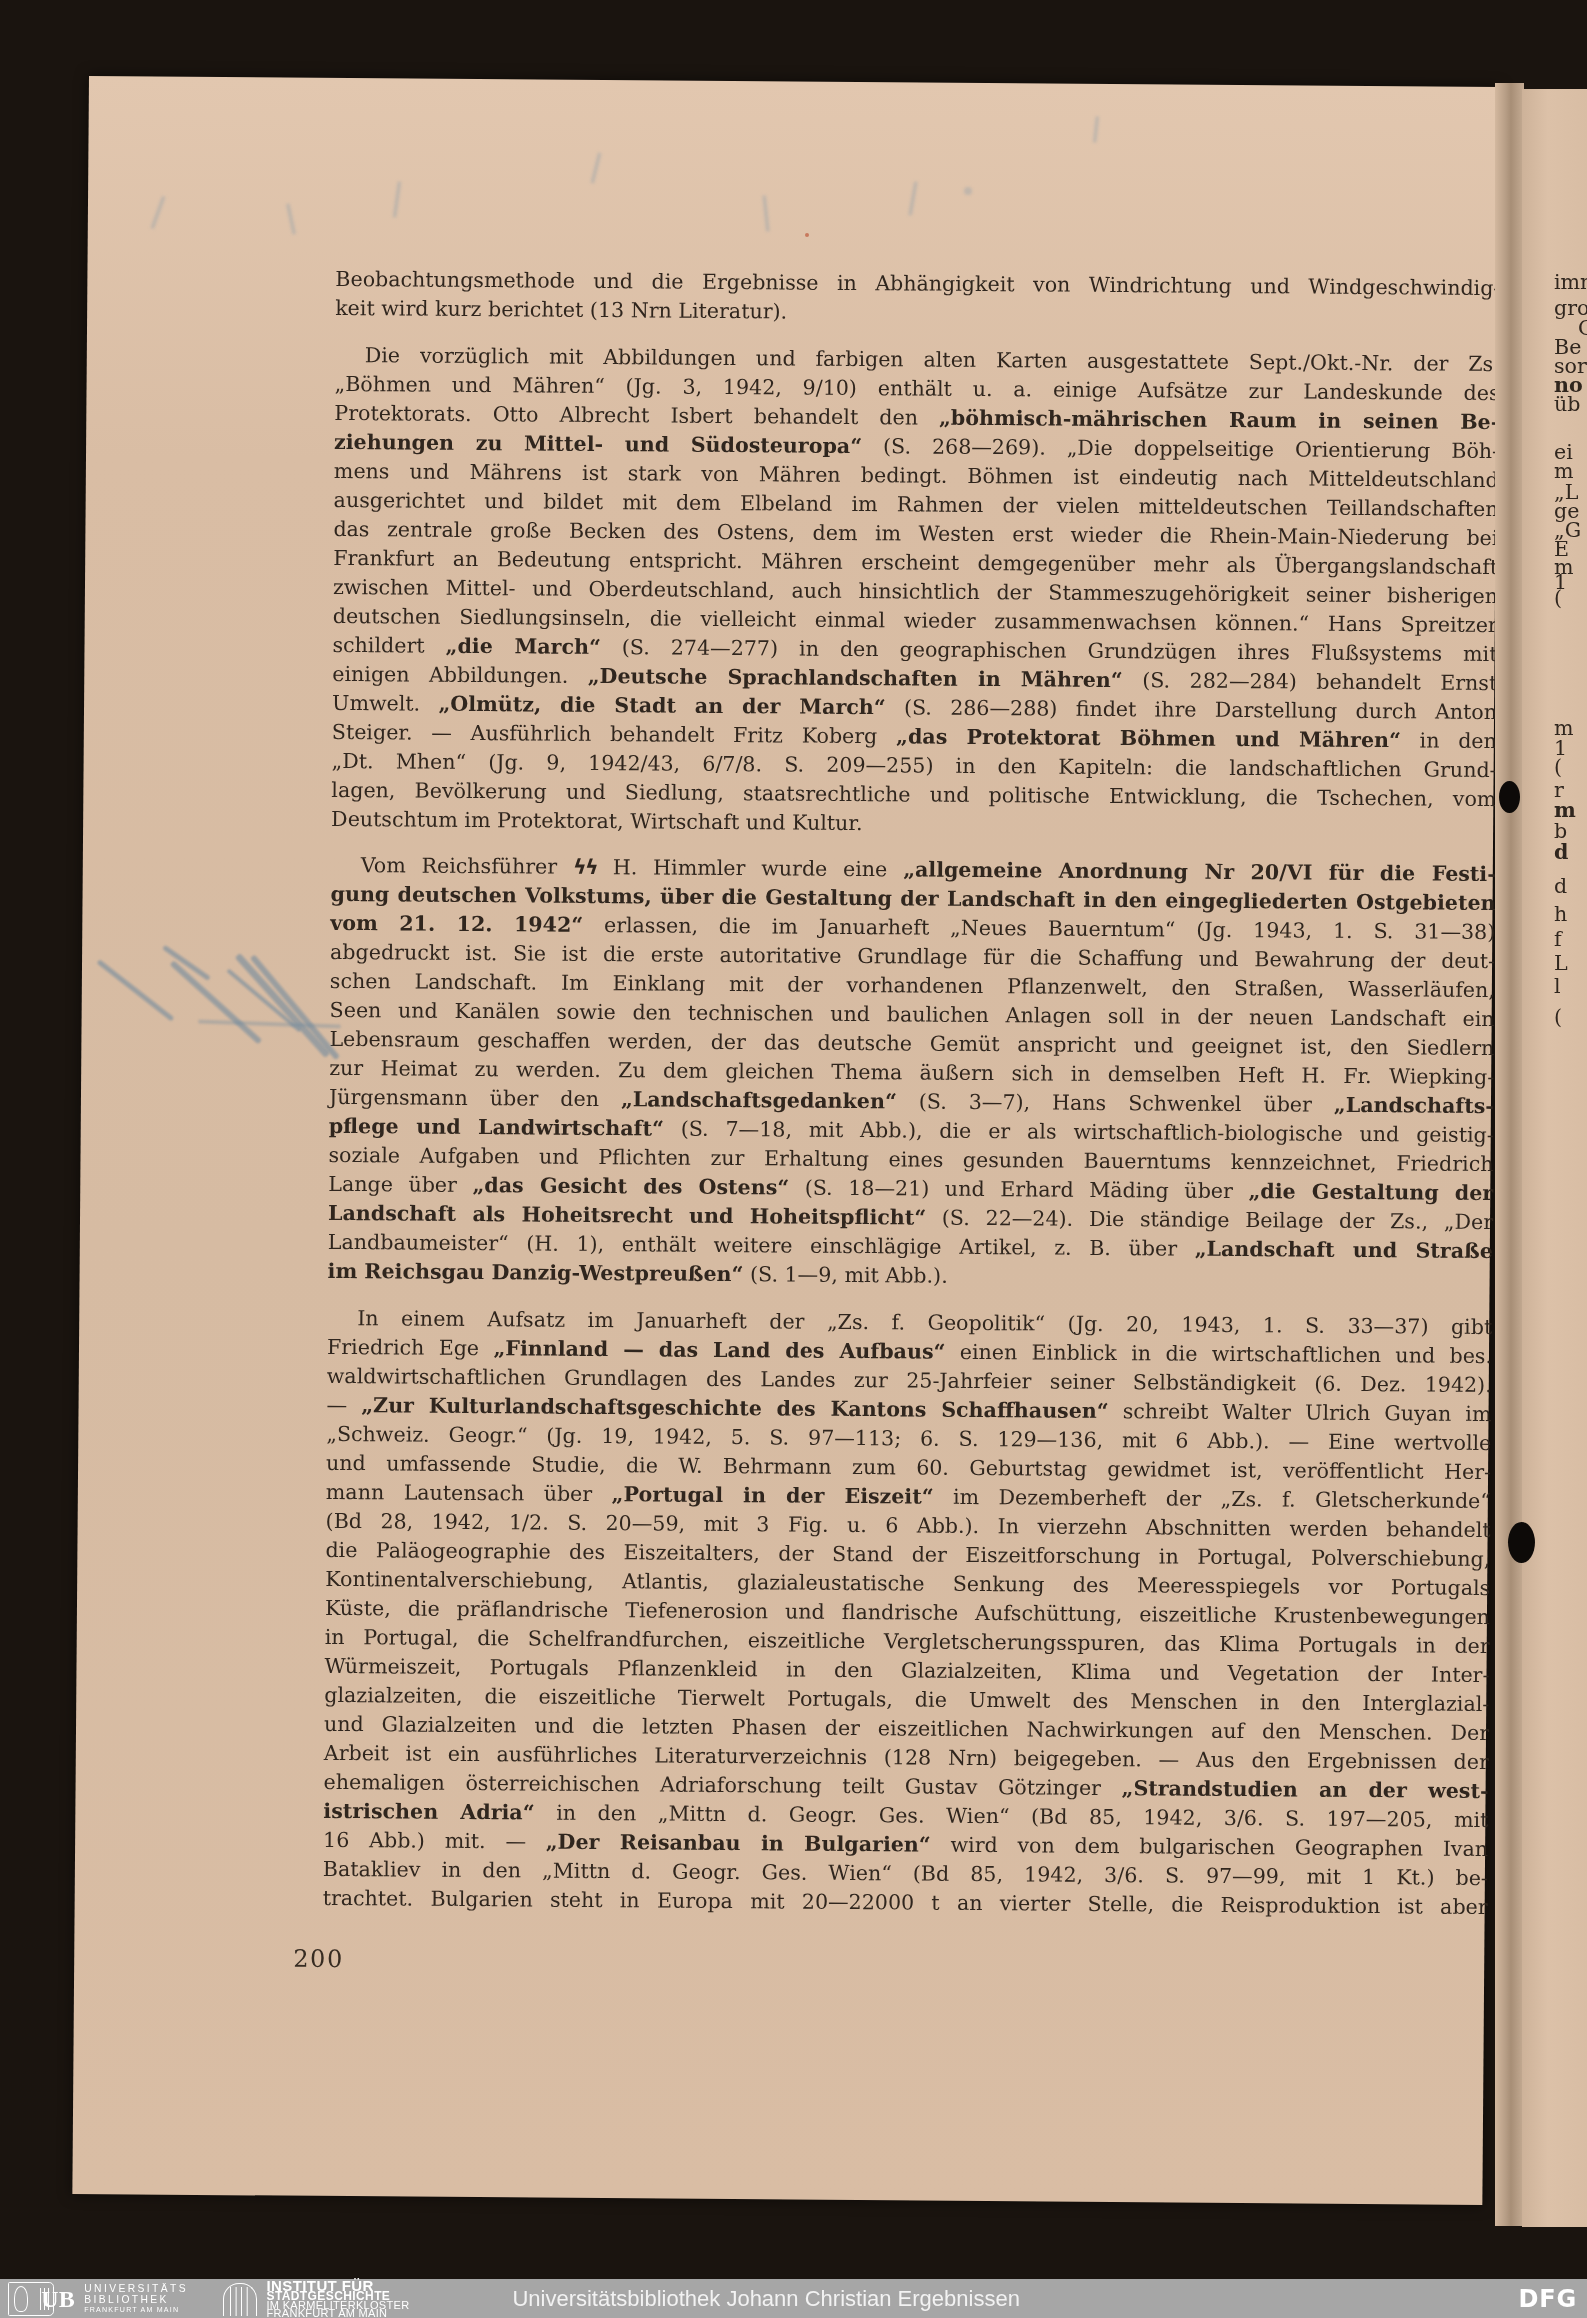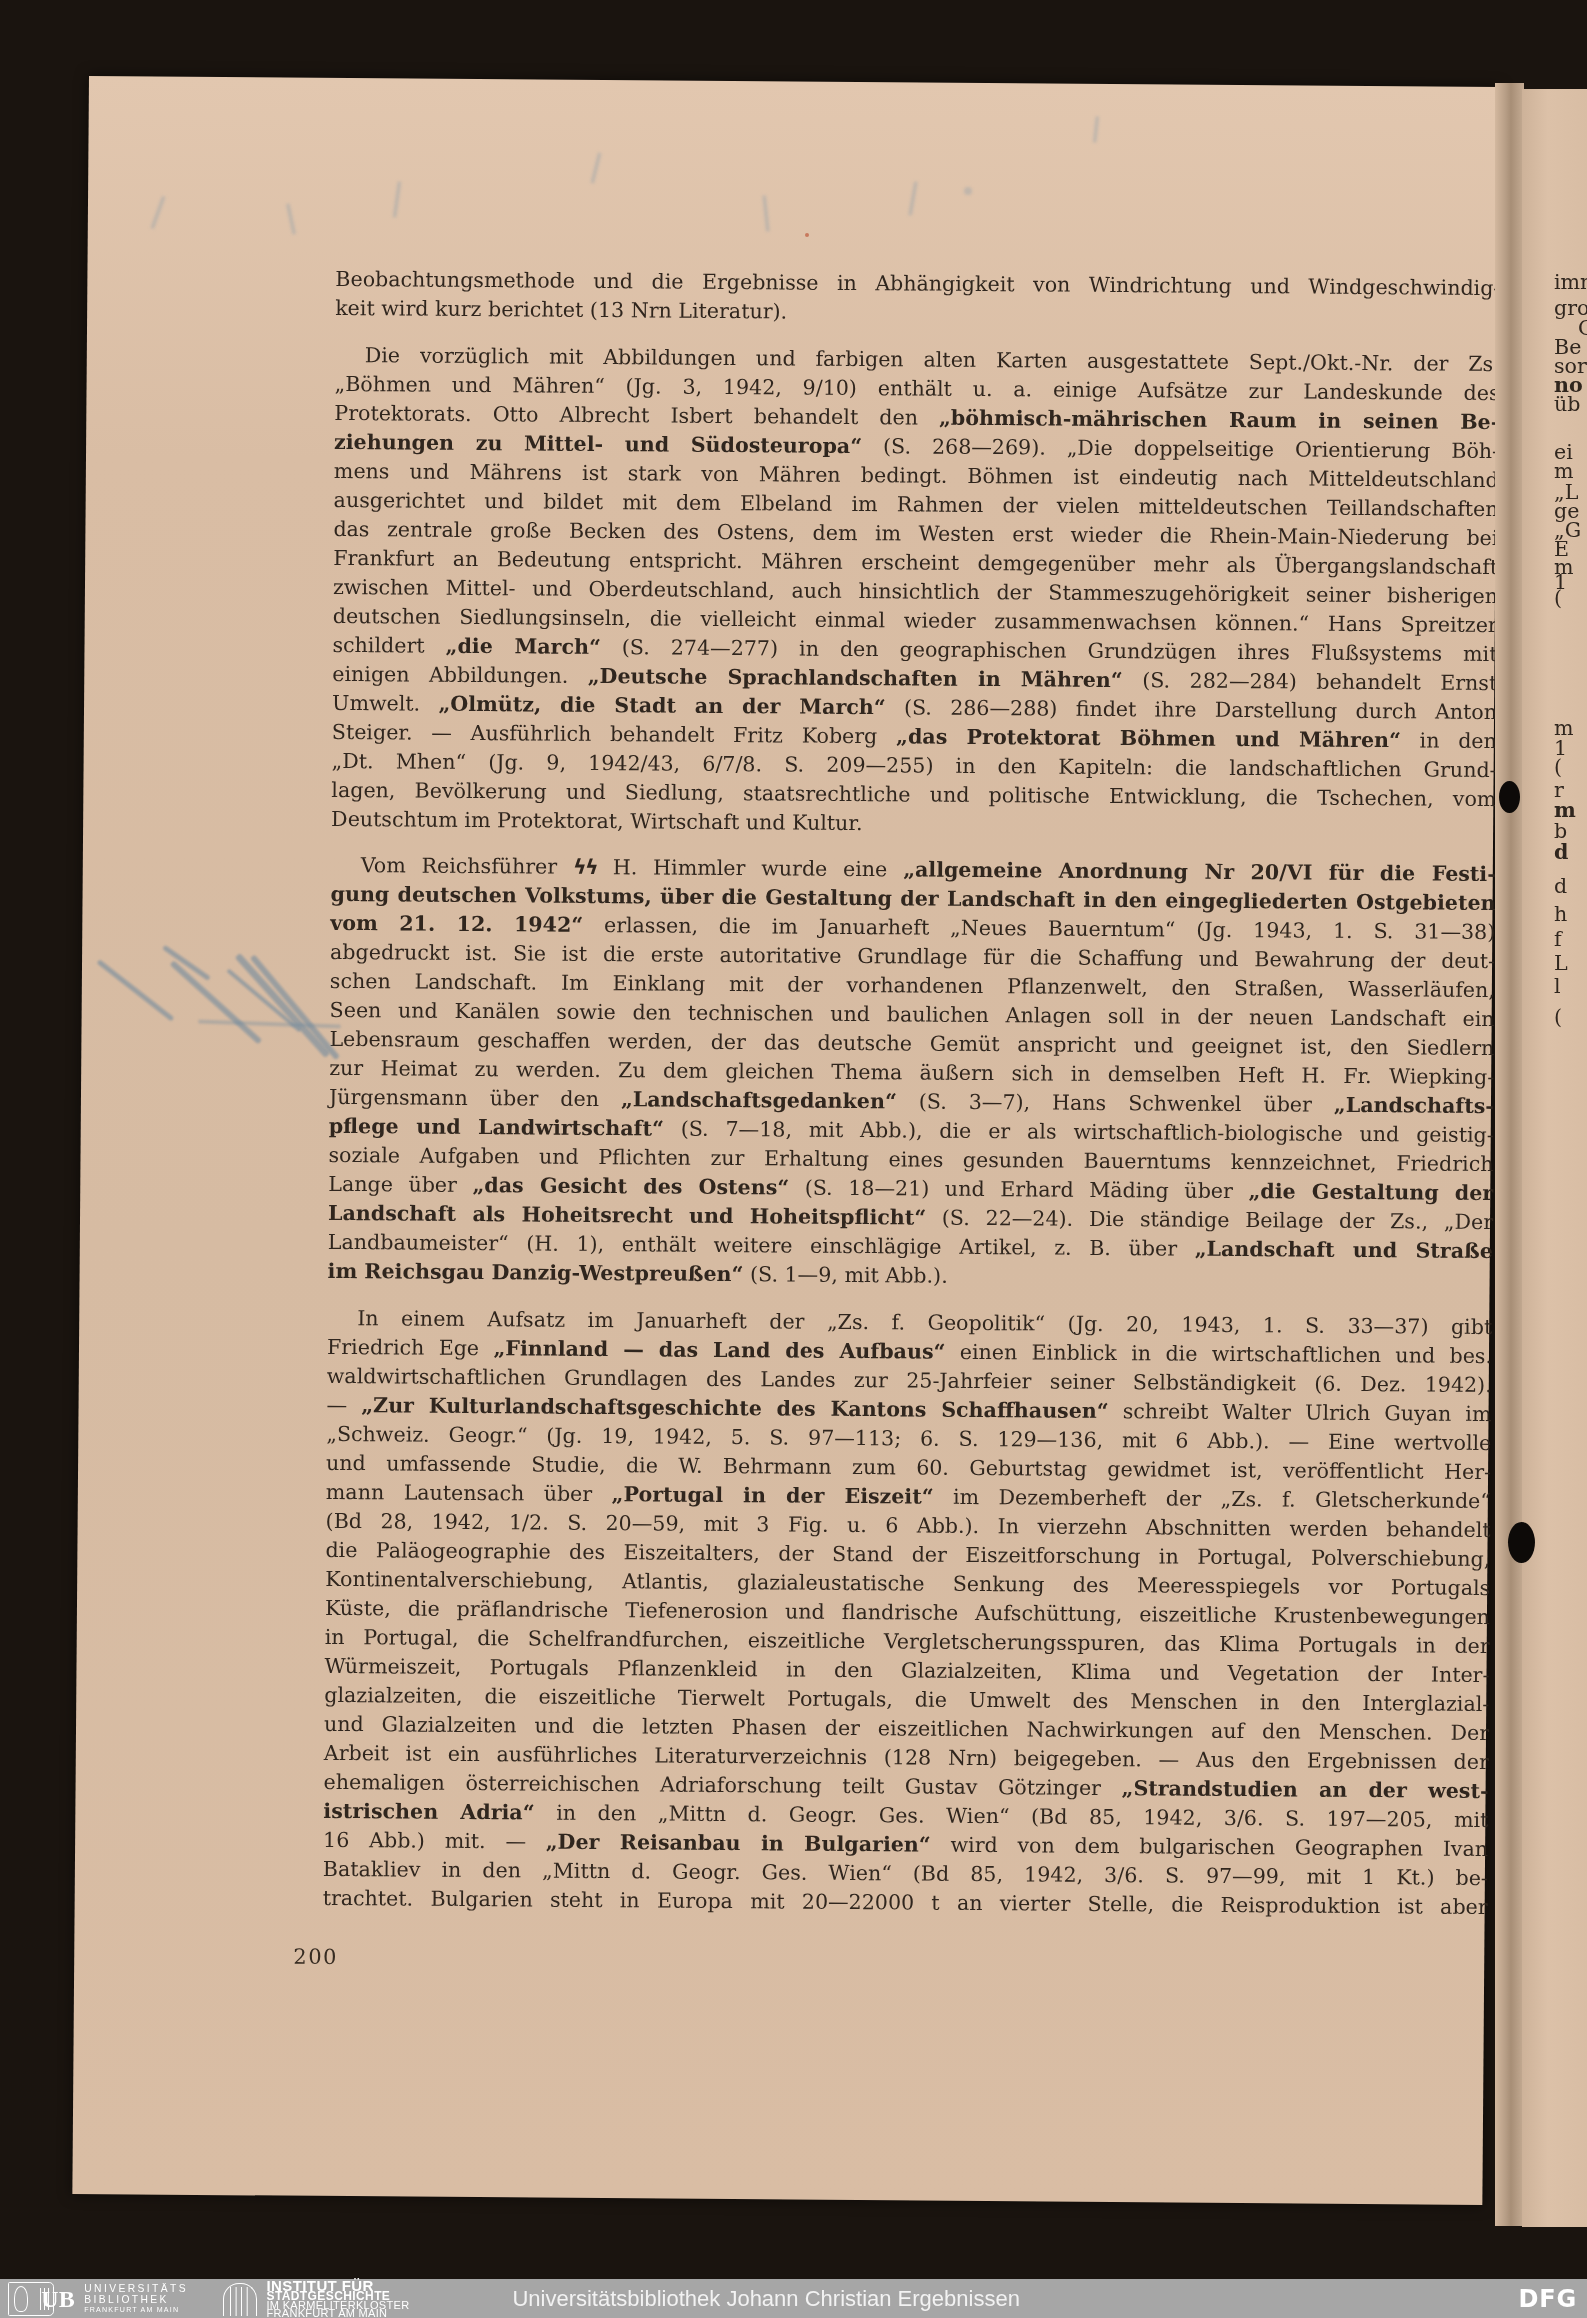--- a/index.html
+++ b/index.html
@@ -42,21 +42,21 @@
   .para{margin:0 0 17.5px 0;}
   .tl{
     text-align:justify;text-align-last:justify;
     line-height:29px;min-height:29px;
   }
   .tl.nj{text-align:left;text-align-last:left;}
   .tl.ind{text-indent:30px;}
   .bold{font-weight:bold;}
   .ss{font-family:"DejaVu Sans",sans-serif;font-weight:bold;letter-spacing:-1.6px;}
   .page-number{
-    position:absolute;left:219px;top:1867px;font-size:21px;color:#372c22;
+    position:absolute;left:219px;top:1867px;font-size:24px;color:#372c22;
     letter-spacing:1.6px;
   }
   
   .scribble{position:absolute;left:0;top:0;}
   .stroke{position:absolute;background:rgba(103,133,156,0.55);border-radius:2.4px;filter:blur(0.8px);}
   .s1{left:133px;top:943px;width:4.8px;height:95px;transform:rotate(-52deg);}
   .s2{left:184px;top:935px;width:4.8px;height:56px;transform:rotate(-55deg);}
   .s3{left:213px;top:943px;width:5.6px;height:119px;transform:rotate(-48deg);}
   .s4{left:262px;top:953px;width:4px;height:95px;transform:rotate(-50deg);}
   .s5{left:279px;top:938px;width:7.1px;height:135px;transform:rotate(-42deg);}

